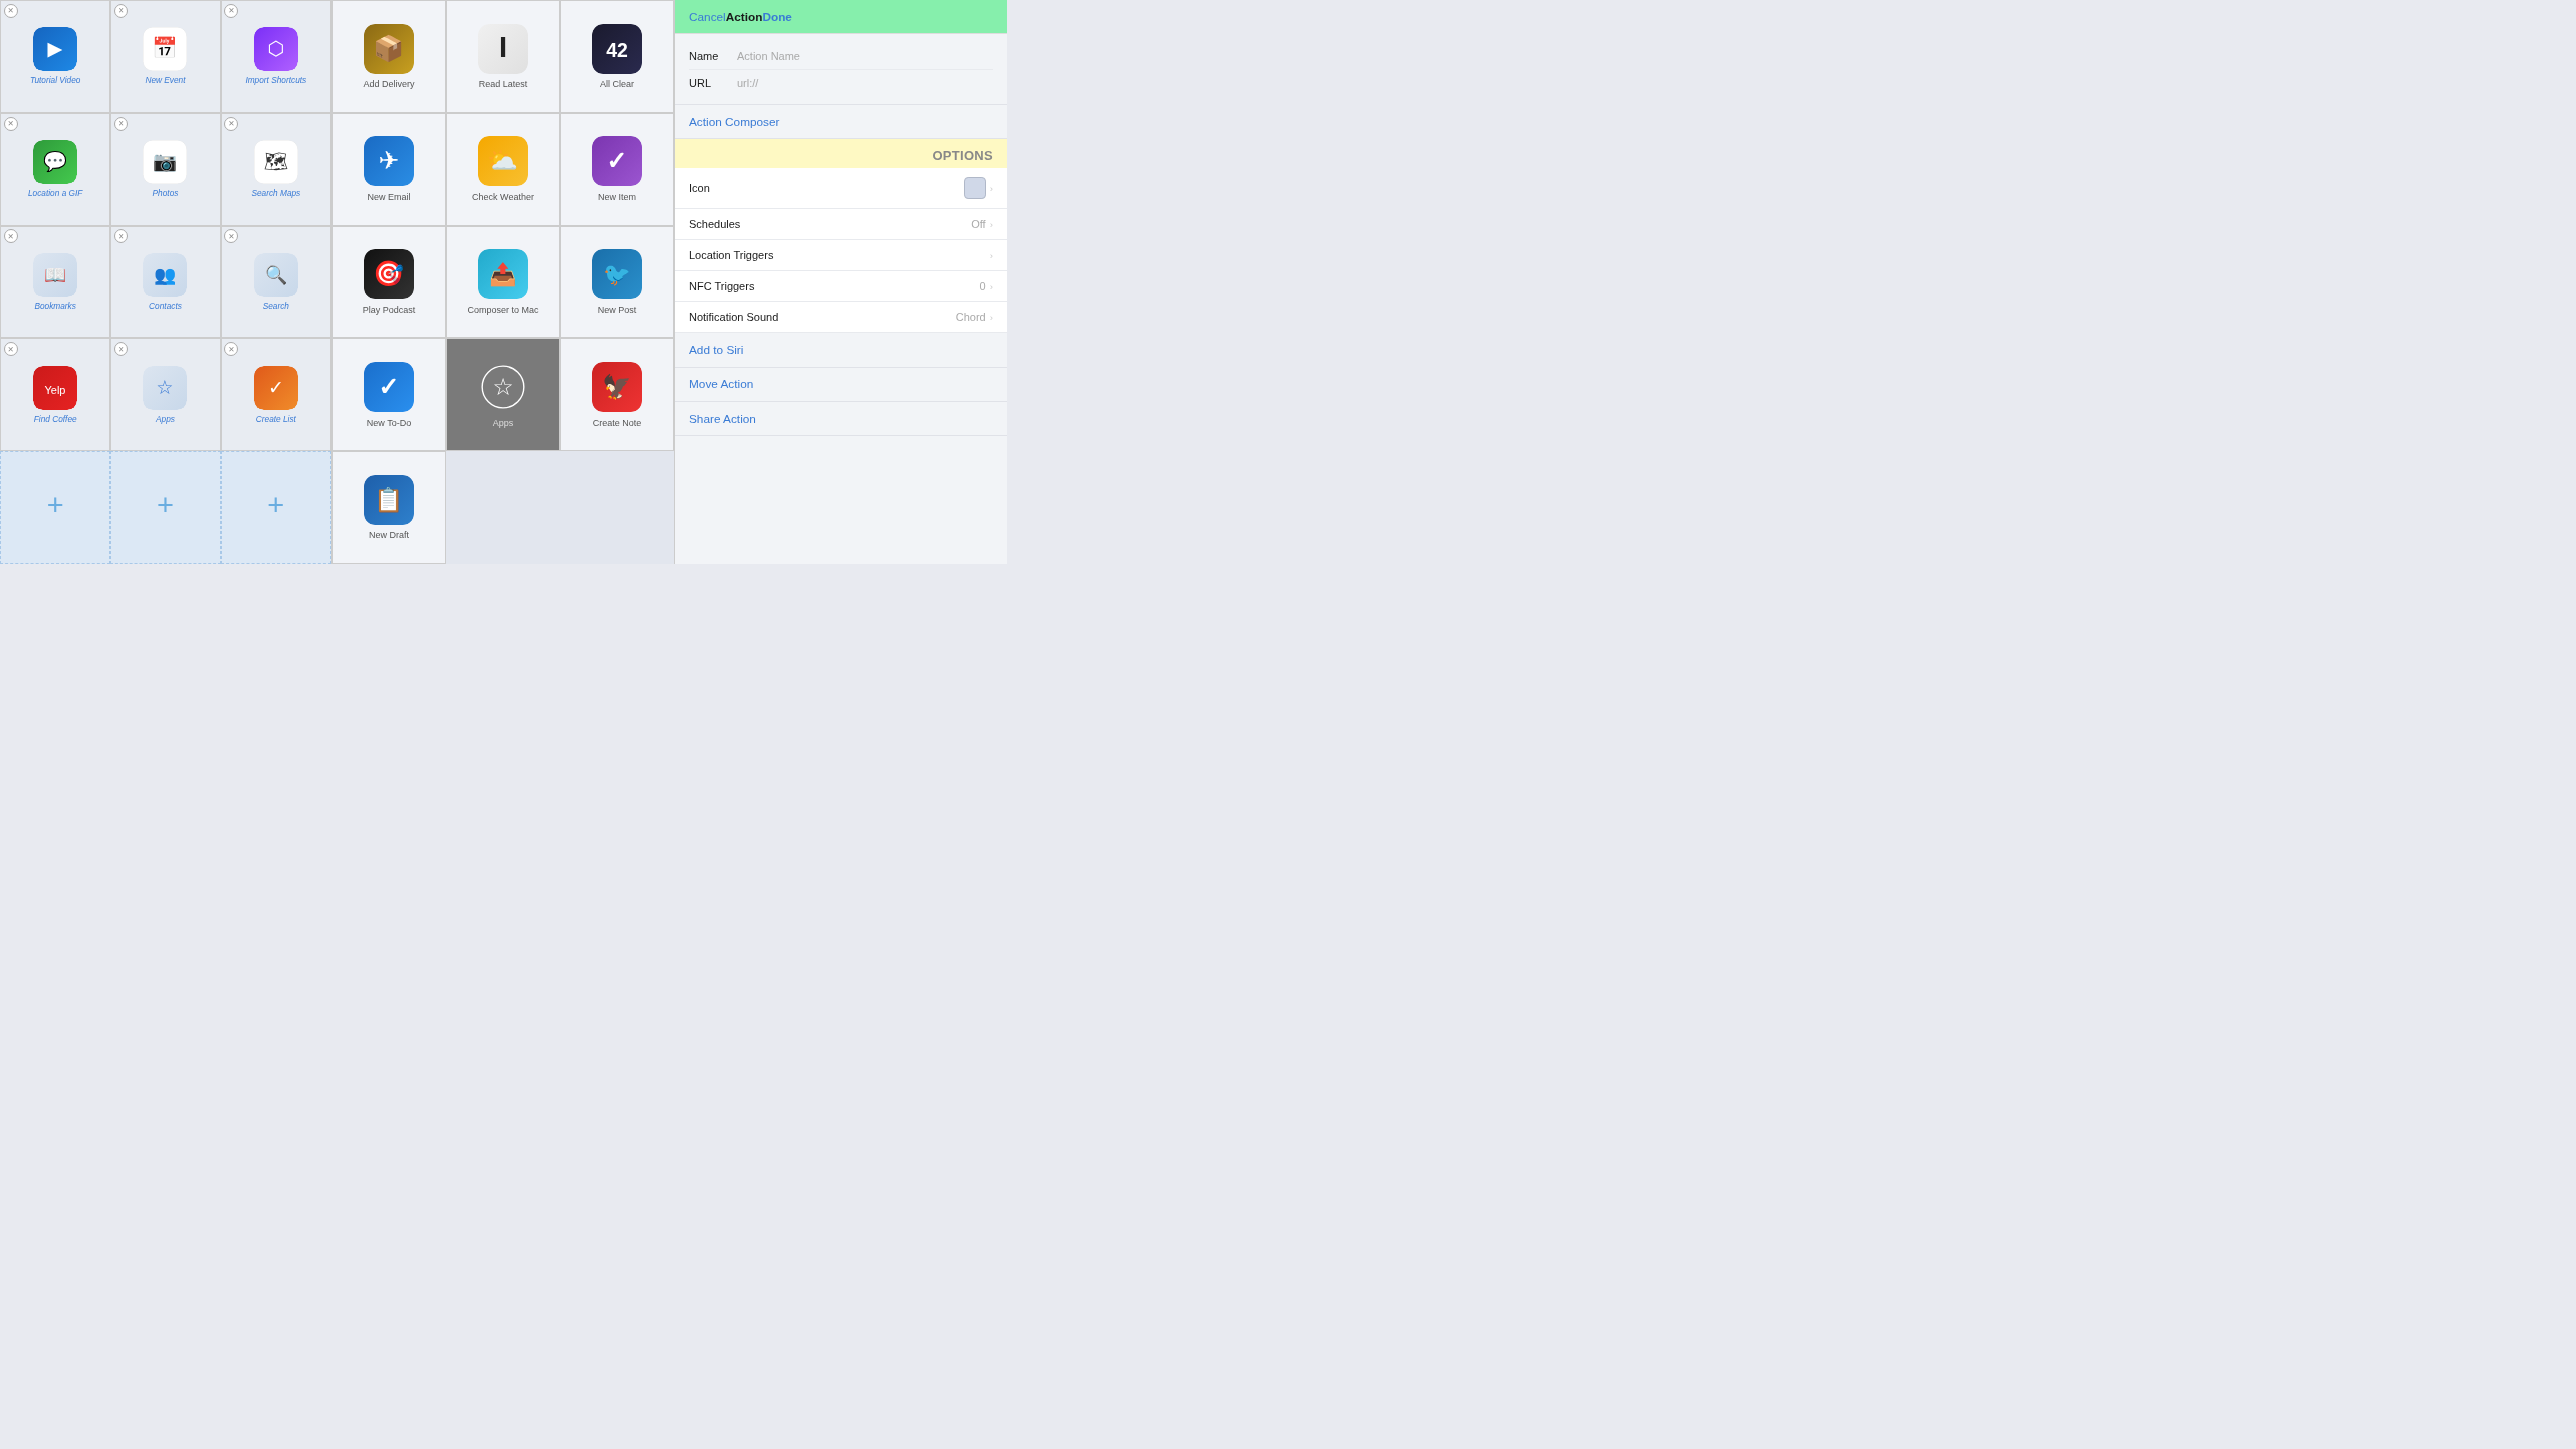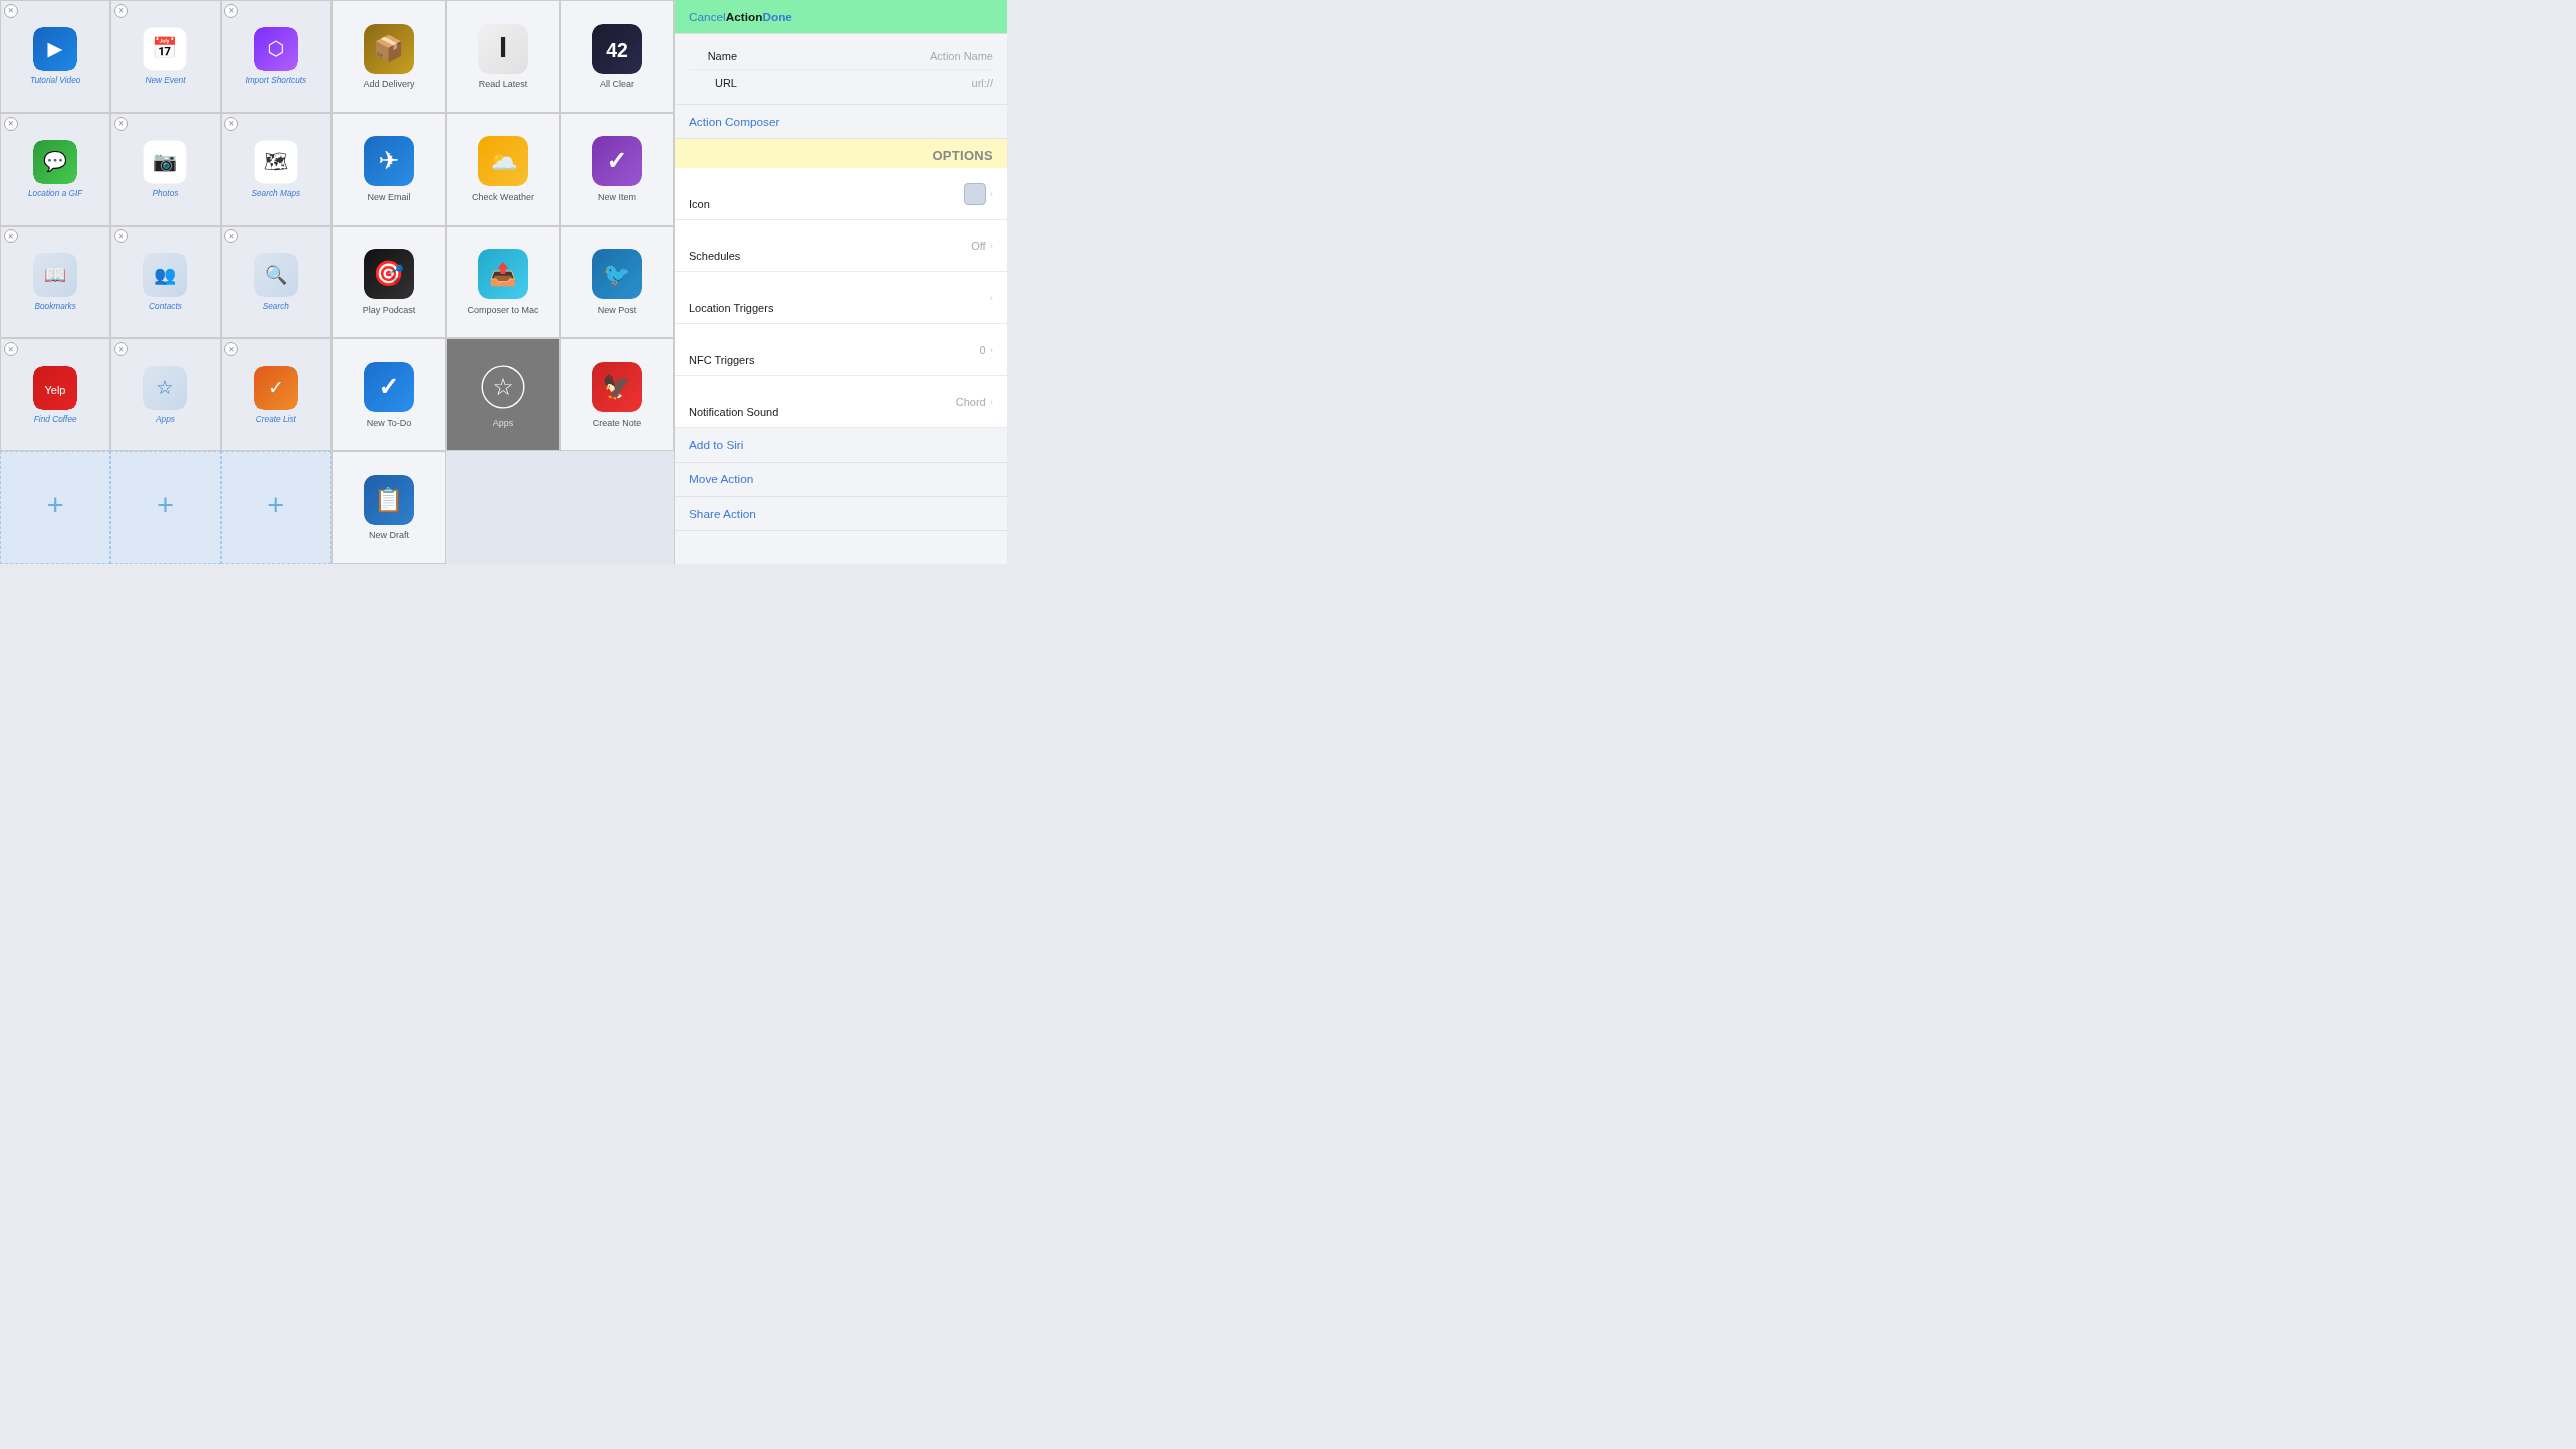--- a/index.html
+++ b/index.html
@@ -171,21 +171,20 @@
     .right-section {
       padding: 8.3px 14px;
       border-bottom: 0.7px solid #e0e2e8;
     }
 
     .right-row {
       display: flex;
       align-items: center;
       padding: 7px 0;
       border-bottom: 0.7px solid #e8eaee;
-      text-align: right;
     }
 
     .right-row:last-child {
       border-bottom: none;
     }
 
     .row-label {
       font-size: 11px;
       color: #1a1a1a;
       width: 48px;
@@ -222,21 +221,20 @@
       align-items: center;
       justify-content: space-between;
       padding: 9px 14px;
       border-bottom: 0.7px solid #e8eaee;
       background: white;
     }
 
     .option-label {
       font-size: 11px;
       color: #1a1a1a;
-      margin-top: 21px;
     }
 
     .option-value {
       font-size: 11px;
       color: #aaa;
       display: flex;
       align-items: center;
       gap: 4.1px;
     }
 

